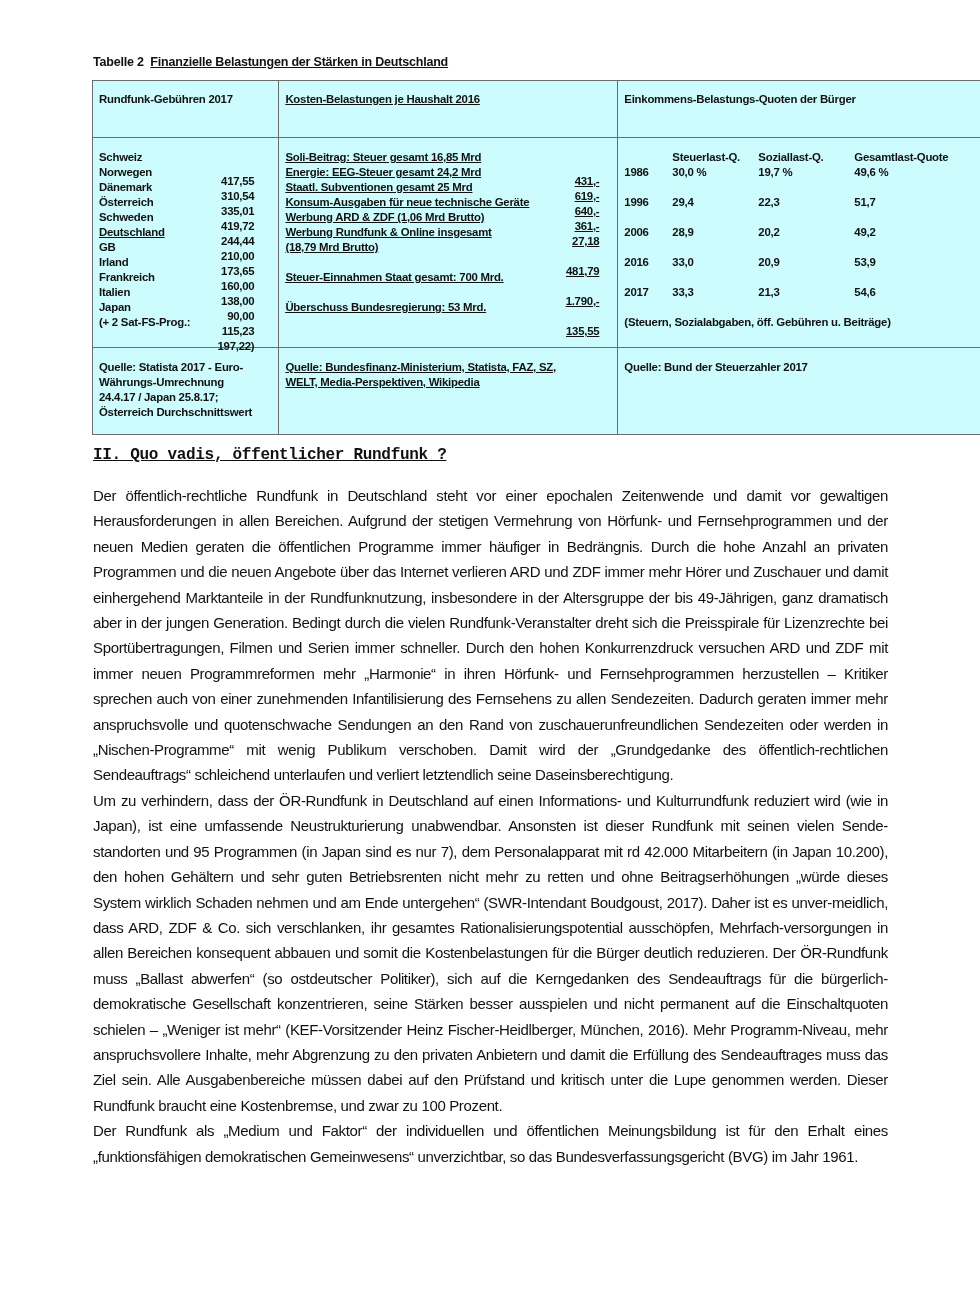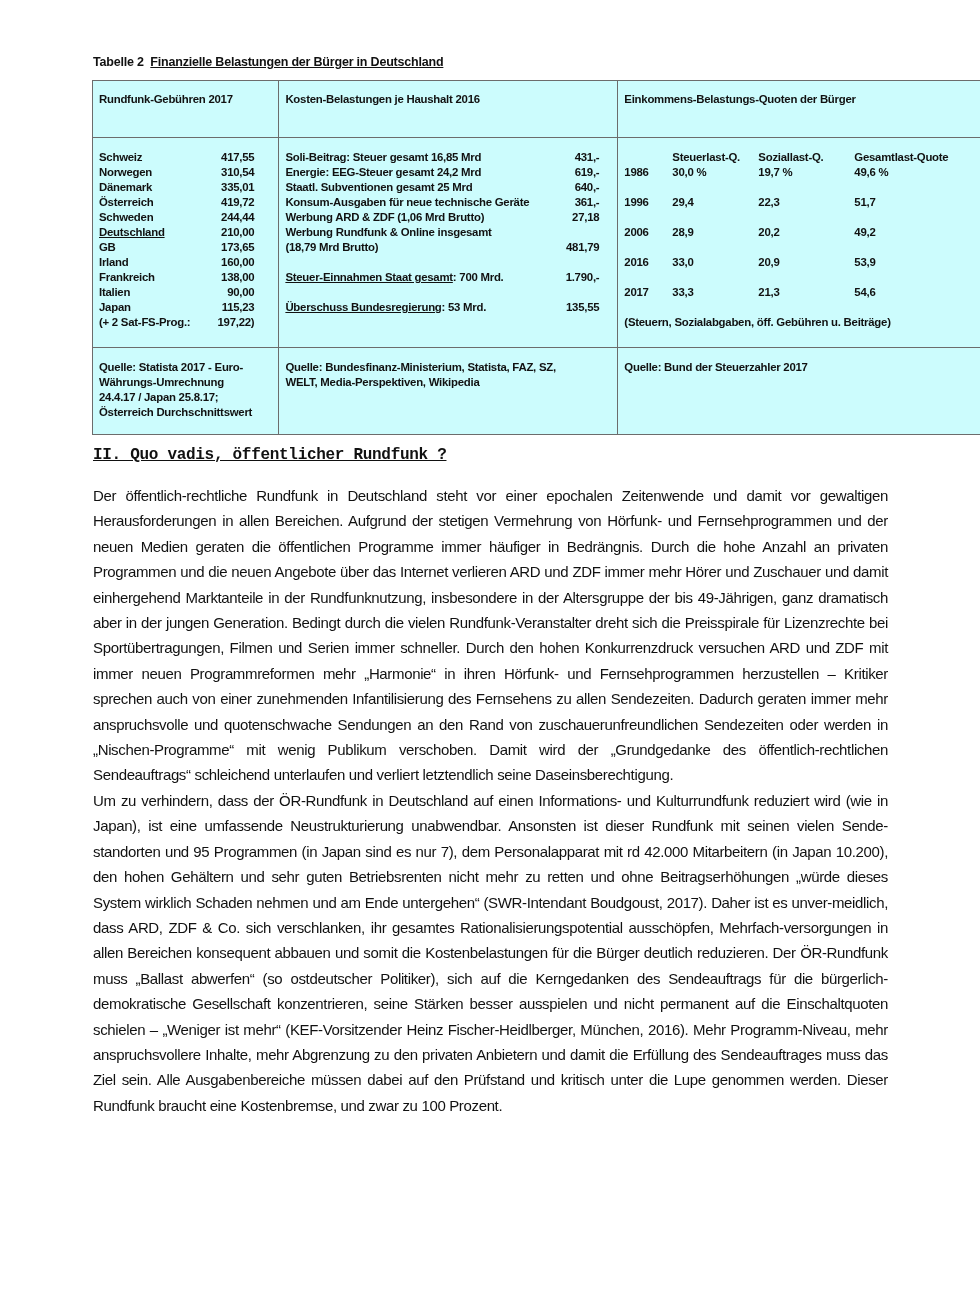--- a/index.html
+++ b/index.html
@@ -8,22 +8,22 @@
   .page { position:absolute; left:0; top:0; width:980px; height:1307px; }
   .caption { position:absolute; left:93px; top:55px; font-size:12.5px; font-weight:bold;
              letter-spacing:-0.2px; }
   .caption .u { text-decoration:underline; }
   table.t { position:absolute; left:92px; top:80px; width:796px; border-collapse:collapse;
             background:#ccfcfd; font-size:11.4px; font-weight:bold; letter-spacing:-0.25px; }
   table.t td { border:1.5px solid #6c6c6c; vertical-align:top; padding:12px 6px; }
   .hdr td { height:32px; padding-top:5px; }
   .body-row td { height:185px; padding-top:6px; }
   .src-row td { height:62px; padding-top:4px; line-height:15px; }
-  .c1 { width:156px; } .c2 { width:296px; }
-  .ln { display:flex; line-height:15px; height:15px; white-space:nowrap;align-items:flex-end; }
+  .c1 { width:156px; } .c2 { width:296px;text-decoration:underline; }
+  .ln { display:flex; line-height:15px; height:15px; white-space:nowrap; }
   .ln .k { flex:1; } .ln .v { text-align:right;margin-top:24px; }
   .c1 .ln .v { width:64px; padding-right:18px; }
   .c2 .ln .v { width:70px; padding-right:12px; }
   .gap { height:15px; }
   .und { text-decoration:underline; }
   .q { display:grid; grid-template-columns:48px 86px 96px 130px; line-height:15px; }
   .q span { white-space:nowrap; }
   .note { position:absolute; left:93px; top:374px; width:796px; font-size:11.4px; font-weight:bold;
           line-height:15px; letter-spacing:-0.35px; text-align:justify; }
   .h2 { position:absolute; left:93px; top:446px; font-size:16px; font-weight:bold;
@@ -32,21 +32,21 @@
           line-height:25.4px; letter-spacing:-0.35px; text-align:justify; color:#111; }
   .body p { margin:0; }
 </style>
 </head>
 <body>
 
 <div class="page">
 
   <div class="caption">
     <span>Tabelle 2</span>&nbsp;
-    <span class="u">Finanzielle Belastungen der Bürger in Deutschland</span>
+    <span class="u">Finanzielle Belastungen der Stärken in Deutschland</span>
   </div>
 
   <table class="t">
     <tbody>
         <tr class="hdr">
       <td class="c1">Rundfunk-Gebühren 2017</td>
       <td class="c2">Kosten-Belastungen je Haushalt 2016</td>
       <td>Einkommens-Belastungs-Quoten der Bürger</td>
     </tr>
     <tr class="body-row">
@@ -201,15 +201,16 @@
     </tr>
   </tbody>
     </table>
 
 
   <div class="h2">II.  Quo vadis, öffentlicher Rundfunk ?</div>
 
   <div class="body">
     <p>Der öffentlich-rechtliche Rundfunk in Deutschland steht vor einer epochalen Zeitenwende und damit vor gewaltigen Herausforderungen in allen Bereichen. Aufgrund der stetigen Vermehrung von Hörfunk- und Fernsehprogrammen und der neuen Medien geraten die öffentlichen Programme immer häufiger in Bedrängnis. Durch die hohe Anzahl an privaten Programmen und die neuen Angebote über das Internet verlieren ARD und ZDF immer mehr Hörer und Zuschauer und damit einhergehend Marktanteile in der Rundfunknutzung, insbesondere in der Altersgruppe der bis 49-Jährigen, ganz dramatisch aber in der jungen Generation. Bedingt durch die vielen Rundfunk-Veranstalter dreht sich die Preisspirale für Lizenzrechte bei Sportübertragungen, Filmen und Serien immer schneller. Durch den hohen Konkurrenzdruck versuchen ARD und ZDF mit immer neuen Programmreformen mehr „Harmonie“ in ihren Hörfunk- und Fernsehprogrammen herzustellen – Kritiker sprechen auch von einer zunehmenden Infantilisierung des Fernsehens zu allen Sendezeiten. Dadurch geraten immer mehr anspruchsvolle und quotenschwache Sendungen an den Rand von zuschauerunfreundlichen Sendezeiten oder werden in „Nischen-Programme“ mit wenig Publikum verschoben. Damit wird der „Grundgedanke des öffentlich-rechtlichen Sendeauftrags“ schleichend unterlaufen und verliert letztendlich seine Daseinsberechtigung.</p>
     <p>Um zu verhindern, dass der ÖR-Rundfunk in Deutschland auf einen Informations- und Kulturrundfunk reduziert wird (wie in Japan), ist eine umfassende Neustrukturierung unabwendbar. Ansonsten ist dieser Rundfunk mit seinen vielen Sende-standorten und 95 Programmen (in Japan sind es nur 7), dem Personalapparat mit rd 42.000 Mitarbeitern (in Japan 10.200), den hohen Gehältern und sehr guten Betriebsrenten nicht mehr zu retten und ohne Beitragserhöhungen „würde dieses System wirklich Schaden nehmen und am Ende untergehen“ (SWR-Intendant Boudgoust, 2017). Daher ist es unver-meidlich, dass ARD, ZDF &amp; Co. sich verschlanken, ihr gesamtes Rationalisierungspotential ausschöpfen, Mehrfach-versorgungen in allen Bereichen konsequent abbauen und somit die Kostenbelastungen für die Bürger deutlich reduzieren. Der ÖR-Rundfunk muss „Ballast abwerfen“ (so ostdeutscher Politiker), sich auf die Kerngedanken des Sendeauftrags für die bürgerlich-demokratische Gesellschaft konzentrieren, seine Stärken besser ausspielen und nicht permanent auf die Einschaltquoten schielen – „Weniger ist mehr“ (KEF-Vorsitzender Heinz Fischer-Heidlberger, München, 2016). Mehr Programm-Niveau, mehr anspruchsvollere Inhalte, mehr Abgrenzung zu den privaten Anbietern und damit die Erfüllung des Sendeauftrages muss das Ziel sein. Alle Ausgabenbereiche müssen dabei auf den Prüfstand und kritisch unter die Lupe genommen werden. Dieser Rundfunk braucht eine Kostenbremse, und zwar zu 100 Prozent.</p>
+    <p>Der Rundfunk als „Medium und Faktor“ der individuellen und öffentlichen Meinungsbildung ist für den Erhalt eines „funktionsfähigen demokratischen Gemeinwesens“ unverzichtbar, so das Bundesverfassungsgericht (BVG) im Jahr 1961.</p>
   </div>
 
 </div>
 
 </body></html>

